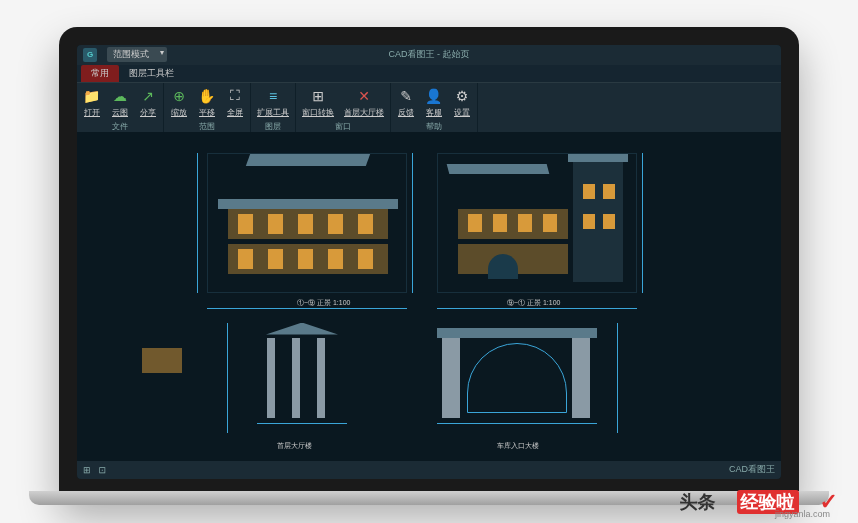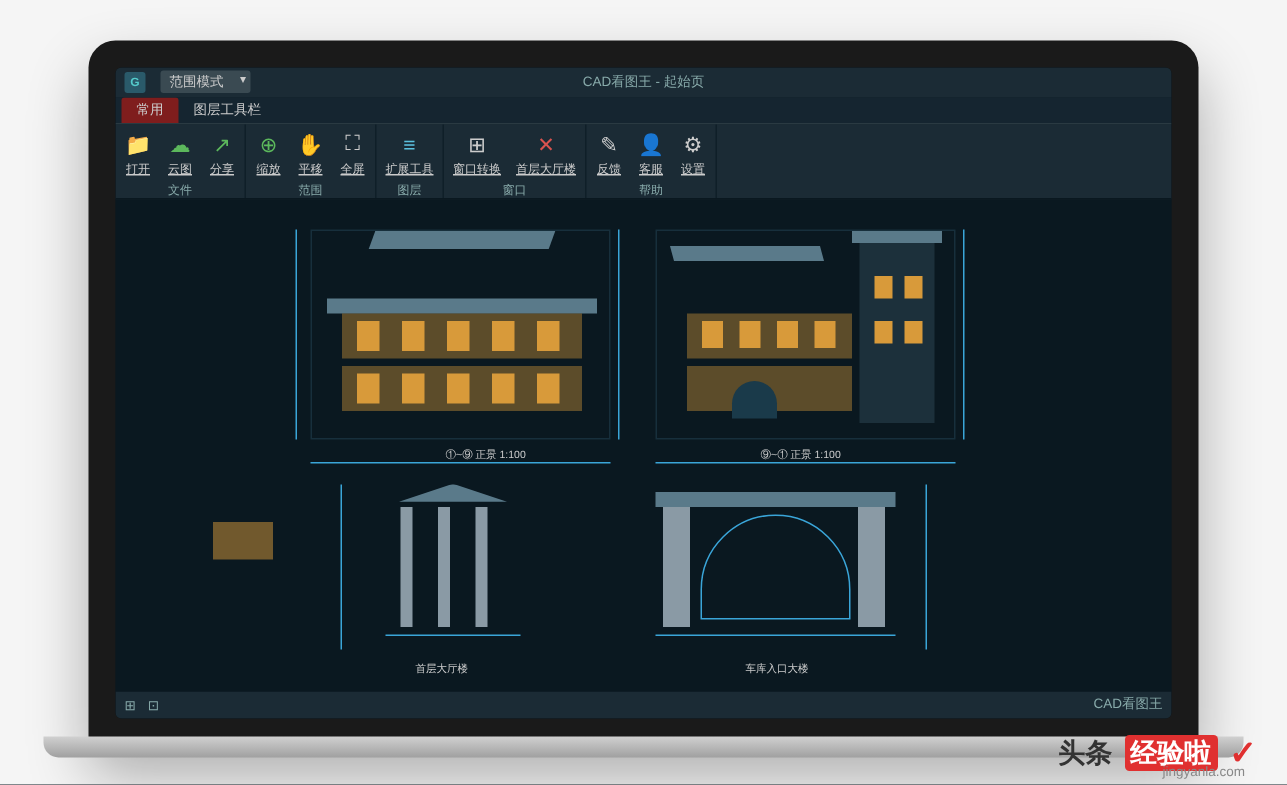--- a/index.html
+++ b/index.html
@@ -199,21 +199,21 @@
     }
     .watermark {
       position: absolute;
       bottom: 8px;
       right: 20px;
       color: #333;
       font-size: 18px;
       font-weight: bold;
       display: flex;
       align-items: center;
-      gap: 8px;
+      gap: 21px;
       margin-left: 16px;
     }
     .watermark .logo-box {
       background: #e03030;
       color: white;
       padding: 0 4px;
       border-radius: 3px;
     }
     .watermark .check {
       color: #e03030;

